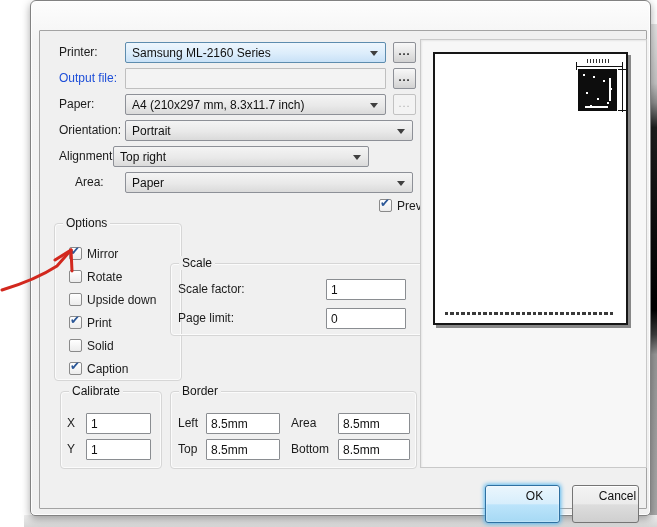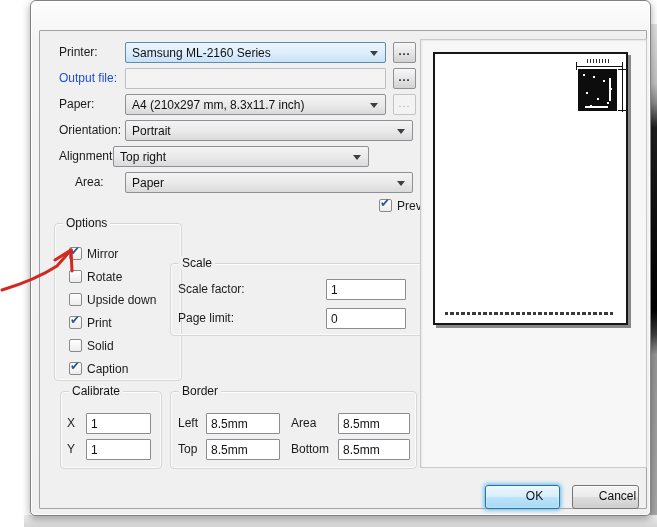--- a/index.html
+++ b/index.html
@@ -83,21 +83,21 @@
   .dim-h{position:absolute;left:141px;top:12px;width:47px;height:1px;background:#111;}
   .tick-l{position:absolute;left:141px;top:8px;width:1px;height:8px;background:#111;}
   .dim-v{position:absolute;left:187px;top:8px;width:1px;height:50px;background:#111;}
   .tick-t{position:absolute;left:183px;top:15px;width:8px;height:1px;background:#111;}
   .tick-b{position:absolute;left:183px;top:56px;width:8px;height:1px;background:#111;}
   .dim-text{position:absolute;left:152px;top:5px;width:22px;height:4px;
     background:repeating-linear-gradient(90deg,#333 0 1px,transparent 1px 3px);}
   .caption-line{position:absolute;left:10px;top:258px;width:168px;height:3px;
     background:repeating-linear-gradient(90deg,#3a3a3a 0 3px,transparent 3px 5px,#3a3a3a 5px 9px,transparent 9px 11px);}
 
-  .btn{position:absolute;height:24px;border-radius:3px;font-size:12px;text-align:center;line-height:20px;color:#101010;padding-left:24px;}
+  .btn{position:absolute;height:38px;border-radius:3px;font-size:12px;text-align:center;line-height:20px;color:#101010;padding-left:24px;}
   .btn-ok{left:445px;top:454px;width:75px;border:1px solid #2f70a1;
     background:linear-gradient(180deg,#ebf6fd,#d7eefc 50%,#bce4fb 52%,#a6d9f4);
     box-shadow:0 0 4px 1px #58b8f0, inset 0 0 2px #fff;}
   .btn-cancel{left:532px;top:454px;width:67px;border:1px solid #757575;
     background:linear-gradient(180deg,#f4f4f4,#ebebeb 50%,#dddddd 52%,#cfcfcf);
     box-shadow:inset 0 1px 0 #fff;}
 
   .annot{position:absolute;left:0;top:0;z-index:50;pointer-events:none;}
 </style>
 </head>

